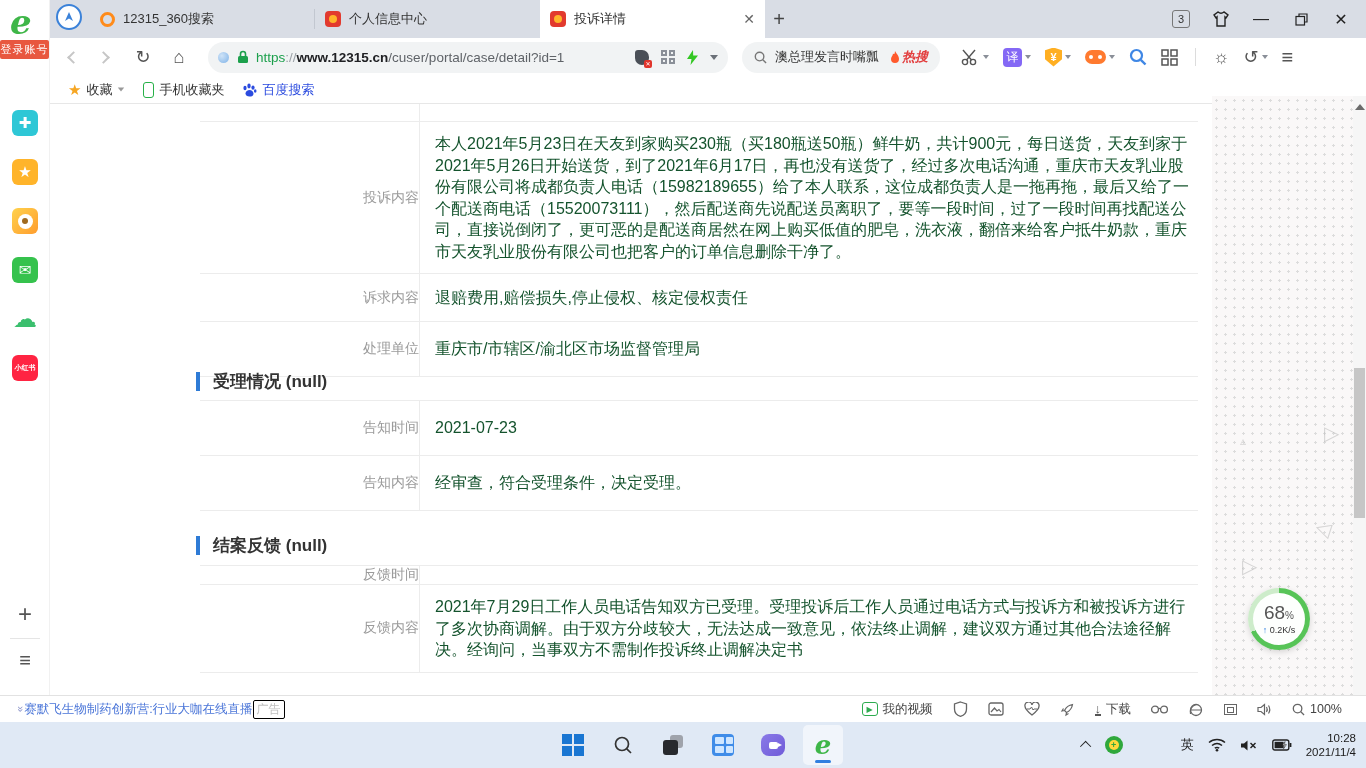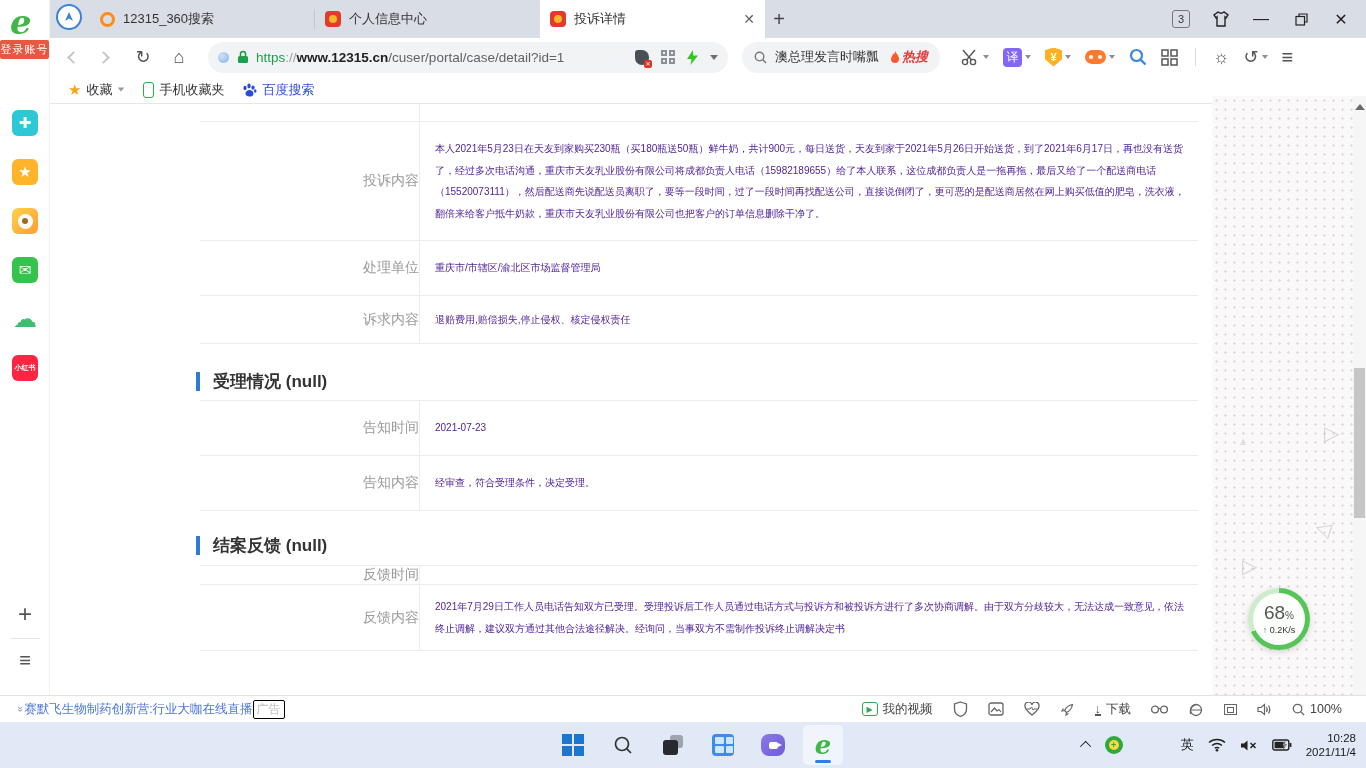--- a/index.html
+++ b/index.html
@@ -82,21 +82,21 @@
   .phone-ic { width:11px; height:16px; border:1.5px solid #27b148; border-radius:3px; }
   .baidu-label { color:#2b4bdf; }
 
   
   .page { position:absolute; left:50px; top:104px; width:1162px; height:591px; background:#fff; overflow:hidden; }
   .dtable { position:absolute; left:150px; width:998px; background:#fff; }
   .t1 { top:0; } .t2 { top:296px; border-top:1px solid #ececec; } .t3 { top:461px; border-top:1px solid #ececec; }
   .trow { display:flex; border-bottom:1px solid #ececec; align-items:stretch; }
   .trow.partial { height:18px; }
   .tlabel { width:220px; color:#9b9b9b; font-size:14px; border-right:1px solid #ececec; display:flex; align-items:center; justify-content:flex-end; padding-right:0; flex-shrink:0; }
-  .tvalue { flex:1; color:#4c1d95; font-size:10px; line-height:21.5px; padding:11px 6px 11px 15px; display:flex; align-items:center; }
+  .tvalue { flex:1; color:#14532d; font-size:16px; line-height:21.5px; padding:11px 6px 11px 15px; display:flex; align-items:center; }
   .h47 { min-height:47px; } .h54 { min-height:54px; } .h118 { min-height:118px; }
   .sec-title { position:absolute; left:146px; display:flex; align-items:center; gap:13px; }
   .st1 { top:266px; } .st2 { top:430px; }
   .sec-bar { width:4px; height:19px; background:#2e7bd6; }
   .sec-text { font-size:17px; font-weight:bold; color:#333; }
 
   
   .deco { position:absolute; left:1212px; top:96px; width:141px; height:599px; background-color:#faf8f8; background-image:radial-gradient(#dcdcdc 1px, transparent 1.2px); background-size:9px 9px; }
   .deco-shape { position:absolute; color:#b9b9b9; opacity:.55; font-size:20px; }
   .speed-widget { position:absolute; left:36px; top:492px; width:62px; height:62px; border-radius:50%; background:conic-gradient(#57c457 0 68%, #cdecca 68% 100%); display:flex; align-items:center; justify-content:center; box-shadow:0 2px 6px rgba(0,0,0,.15); }
@@ -364,26 +364,26 @@
     <div class="dtable t1">
       <div class="trow partial">
         <div class="tlabel"></div>
           <div class="tvalue"></div>
       </div>
       <div class="trow">
         <div class="tlabel">投诉内容</div>
         <div class="tvalue h118">本人2021年5月23日在天友到家购买230瓶（买180瓶送50瓶）鲜牛奶，共计900元，每日送货，天友到家于2021年5月26日开始送货，到了2021年6月17日，再也没有送货了，经过多次电话沟通，重庆市天友乳业股份有限公司将成都负责人电话（15982189655）给了本人联系，这位成都负责人是一拖再拖，最后又给了一个配送商电话（15520073111），然后配送商先说配送员离职了，要等一段时间，过了一段时间再找配送公司，直接说倒闭了，更可恶的是配送商居然在网上购买低值的肥皂，洗衣液，翻倍来给客户抵牛奶款，重庆市天友乳业股份有限公司也把客户的订单信息删除干净了。</div>
       </div>
       <div class="trow">
+        <div class="tlabel">诉求内容</div>
+        <div class="tvalue h47">退赔费用,赔偿损失,停止侵权、核定侵权责任</div>
+      </div>
+      <div class="trow">
         <div class="tlabel">处理单位</div>
         <div class="tvalue h54">重庆市/市辖区/渝北区市场监督管理局</div>
-      </div>
-      <div class="trow">
-        <div class="tlabel">诉求内容</div>
-        <div class="tvalue h47">退赔费用,赔偿损失,停止侵权、核定侵权责任</div>
       </div>
     </div>
 
     <div class="sec-title st1">
       <span class="sec-bar"></span>
       <span class="sec-text">受理情况 (null)</span>
     </div>
 
     <div class="dtable t2">
       <div class="trow">

